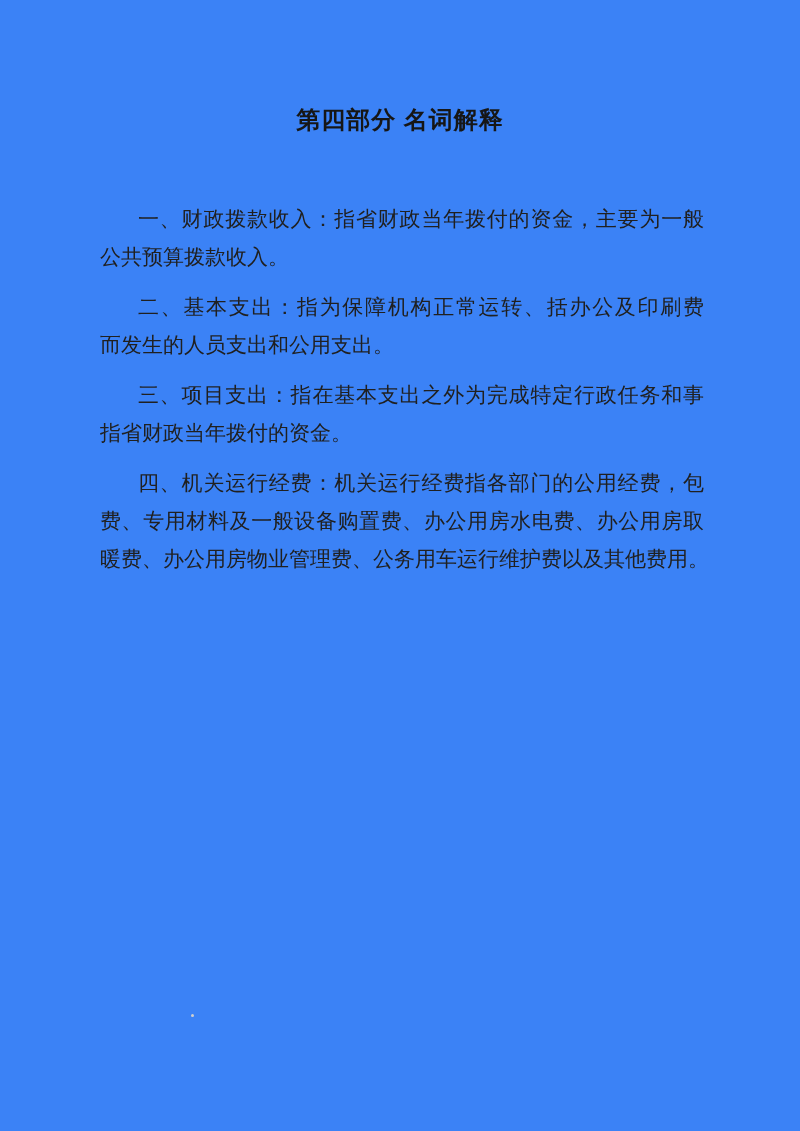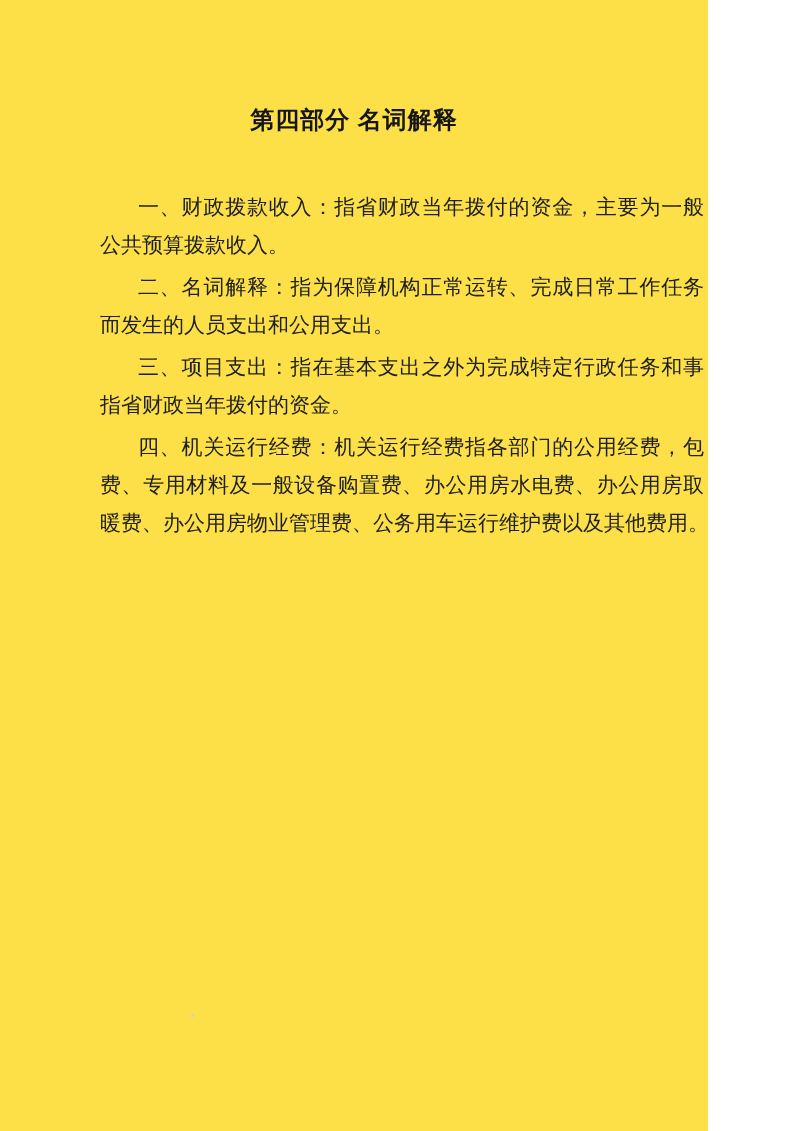--- a/index.html
+++ b/index.html
@@ -1,20 +1,20 @@
 <!DOCTYPE html>
 <html><head>
 <meta charset="utf-8">
 <style>
   html, body { margin: 0; padding: 0; background: #ffffff; }
   .page {
     position: relative;
-    width: 708px;
+    width: 800px;
     height: 1131px;
-    background: #fde047;
+    background: #3b82f6;
     color: #1f1f1f;
     font-family: "Liberation Serif", serif;
     overflow: hidden;
   }
   .doc-title {
     position: absolute;
     top: 103px;
     left: 0;
     width: 100%;
     text-align: center;
@@ -26,21 +26,21 @@
     color: #161616;
   }
   .body-text {
     position: absolute;
     left: 100px;
     top: 188px;
     width: 604px;
     font-size: 21px;
     color: #202020;
   }
-  .para { margin: 0 0 4px 0; }
+  .para { margin: 12px 0 4px 0; }
   .para.gap-lg { margin-bottom: 9px; }
   .line {
     height: 38px;
     line-height: 38px;
     text-align: justify;
     text-align-last: justify;
     text-justify: inter-character;
     white-space: nowrap;
   }
   .line.first { text-indent: 38px; }
@@ -75,21 +75,21 @@
   <div class="doc-title">第四部分 名词解释</div>
 
   <div class="body-text">
 
     <div class="para">
       <div class="line first">一、财政拨款收入：指省财政当年拨付的资金，主要为一般</div>
       <div class="line last">公共预算拨款收入。</div>
     </div>
 
     <div class="para">
-      <div class="line first">二、名词解释：指为保障机构正常运转、完成日常工作任务</div>
+      <div class="line first">二、基本支出：指为保障机构正常运转、括办公及印刷费</div>
       <div class="line last">而发生的人员支出和公用支出。</div>
     </div>
 
     <div class="para">
       <div class="line first">三、项目支出：指在基本支出之外为完成特定行政任务和事</div>
       <div class="line last">指省财政当年拨付的资金。</div>
     </div>
 
     <div class="para gap-lg">
       <div class="line first">四、机关运行经费：机关运行经费指各部门的公用经费，包</div>

